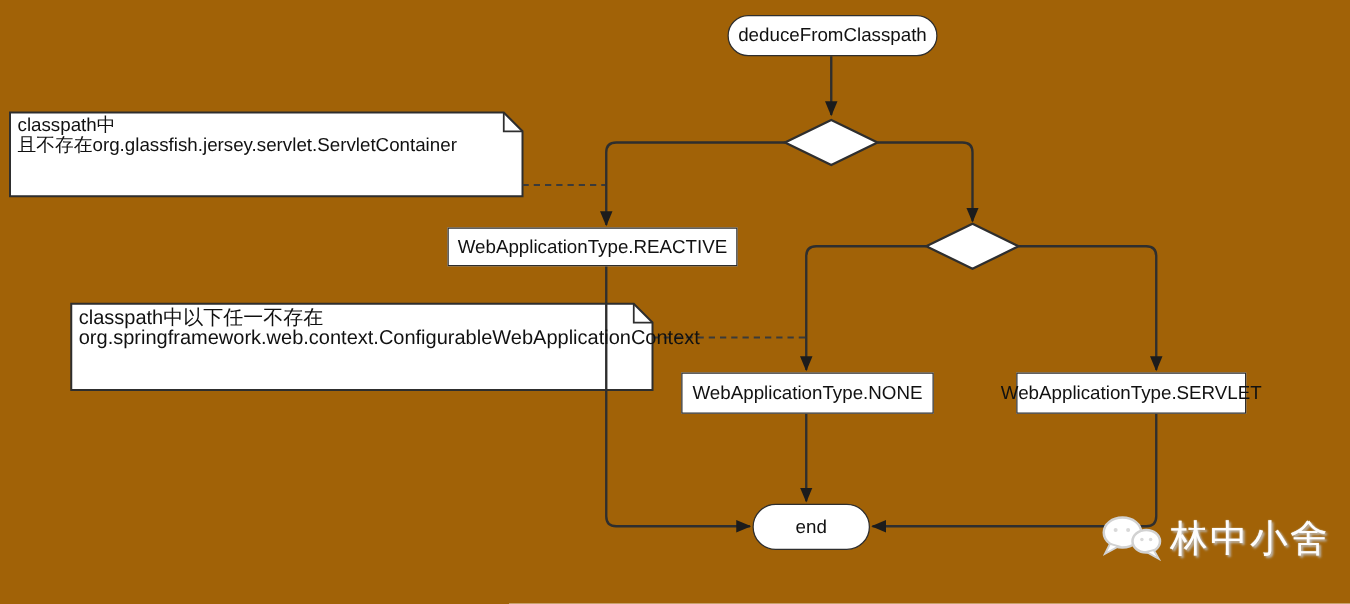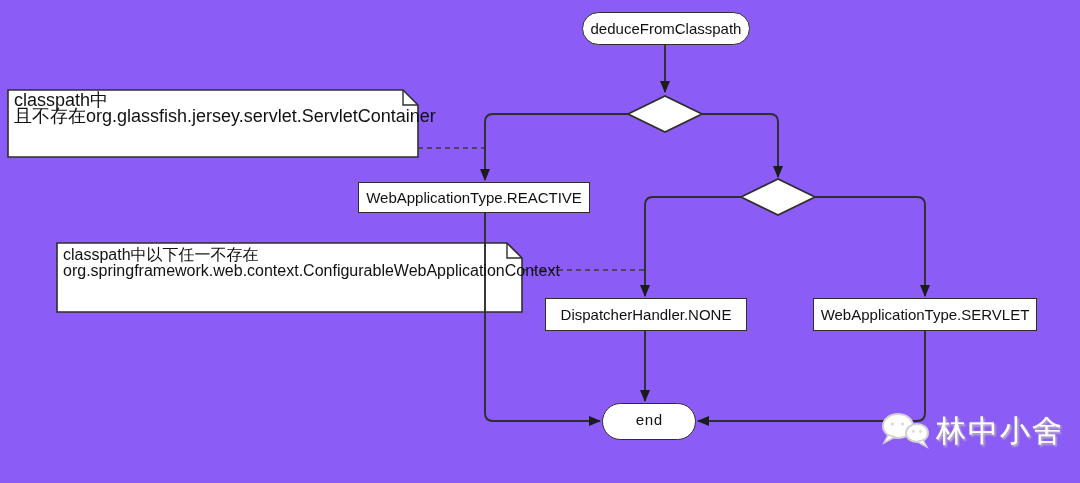--- a/index.html
+++ b/index.html
@@ -1,29 +1,29 @@
 <!DOCTYPE html>
 <html><head>
 <meta charset="utf-8">
 <style>
   html,body{margin:0;padding:0;background:#fff;}
   .canvas{
-    position:relative;width:1080px;height:483px;background:#8b5cf6;overflow:hidden;
+    position:relative;width:1080px;height:483px;background:#a16207;overflow:hidden;
     font-family:"Liberation Sans","DejaVu Sans",sans-serif;color:#1a1a1a;
   }
   .layer{position:absolute;left:0;top:0;width:1080px;height:483px;}
   .node{
     position:absolute;box-sizing:border-box;background:#fff;border:1.6px solid #2e2e2e;
     display:flex;align-items:center;justify-content:center;
     font-size:15px;color:#111;white-space:nowrap;z-index:3;
   }
   .stadium{border-radius:17px;border-width:1.8px;}
-  .endnode{border-radius:19px;border-width:1.8px;font-family:Liberation Mono, monospace;}
+  .endnode{border-radius:19px;border-width:1.8px;}
   .note-text{
-    position:absolute;z-index:4;font-size:18px;line-height:15.8px;color:#111;
+    position:absolute;z-index:4;font-size:15px;line-height:15.8px;color:#111;
     white-space:nowrap;
   }
   .note-text .ln{display:block;}
   .watermark{
     position:absolute;left:878px;top:410px;z-index:6;display:flex;align-items:center;gap:4px;
   }
   .watermark-text{
     font-size:30px;letter-spacing:2px;color:#fdfdfd;
     text-shadow:0 0 1px #d8d8d8,1.5px 1.5px 2px #bdbdbd;
     font-family:Liberation Sans, sans-serif;
@@ -68,24 +68,24 @@
 
   <div class="node stadium" style="left:582px;top:12px;width:168px;height:33px;">
     <span>deduceFromClasspath</span>
   </div>
 
   <div class="node" style="left:358px;top:182px;width:232px;height:31px;">
     <span>WebApplicationType.REACTIVE</span>
   </div>
 
   <div class="node" style="left:545px;top:298px;width:202px;height:33px;">
-    <span>DispatcherHandler.NONE</span>
+    <span>WebApplicationType.NONE</span>
   </div>
 
-  <div class="node" style="left:813px;top:298px;width:224px;height:33px;">
+  <div class="node" style="left:813px;top:298px;width:184px;height:33px;">
     <span>WebApplicationType.SERVLET</span>
   </div>
 
   <div class="node endnode" style="left:602px;top:403px;width:94px;height:37px;">
     <span>end</span>
   </div>
 
   <div class="note-text" style="left:14px;top:93px;">
     <span class="ln">classpath中</span>
     <span class="ln">且不存在org.glassfish.jersey.servlet.ServletContainer</span>

